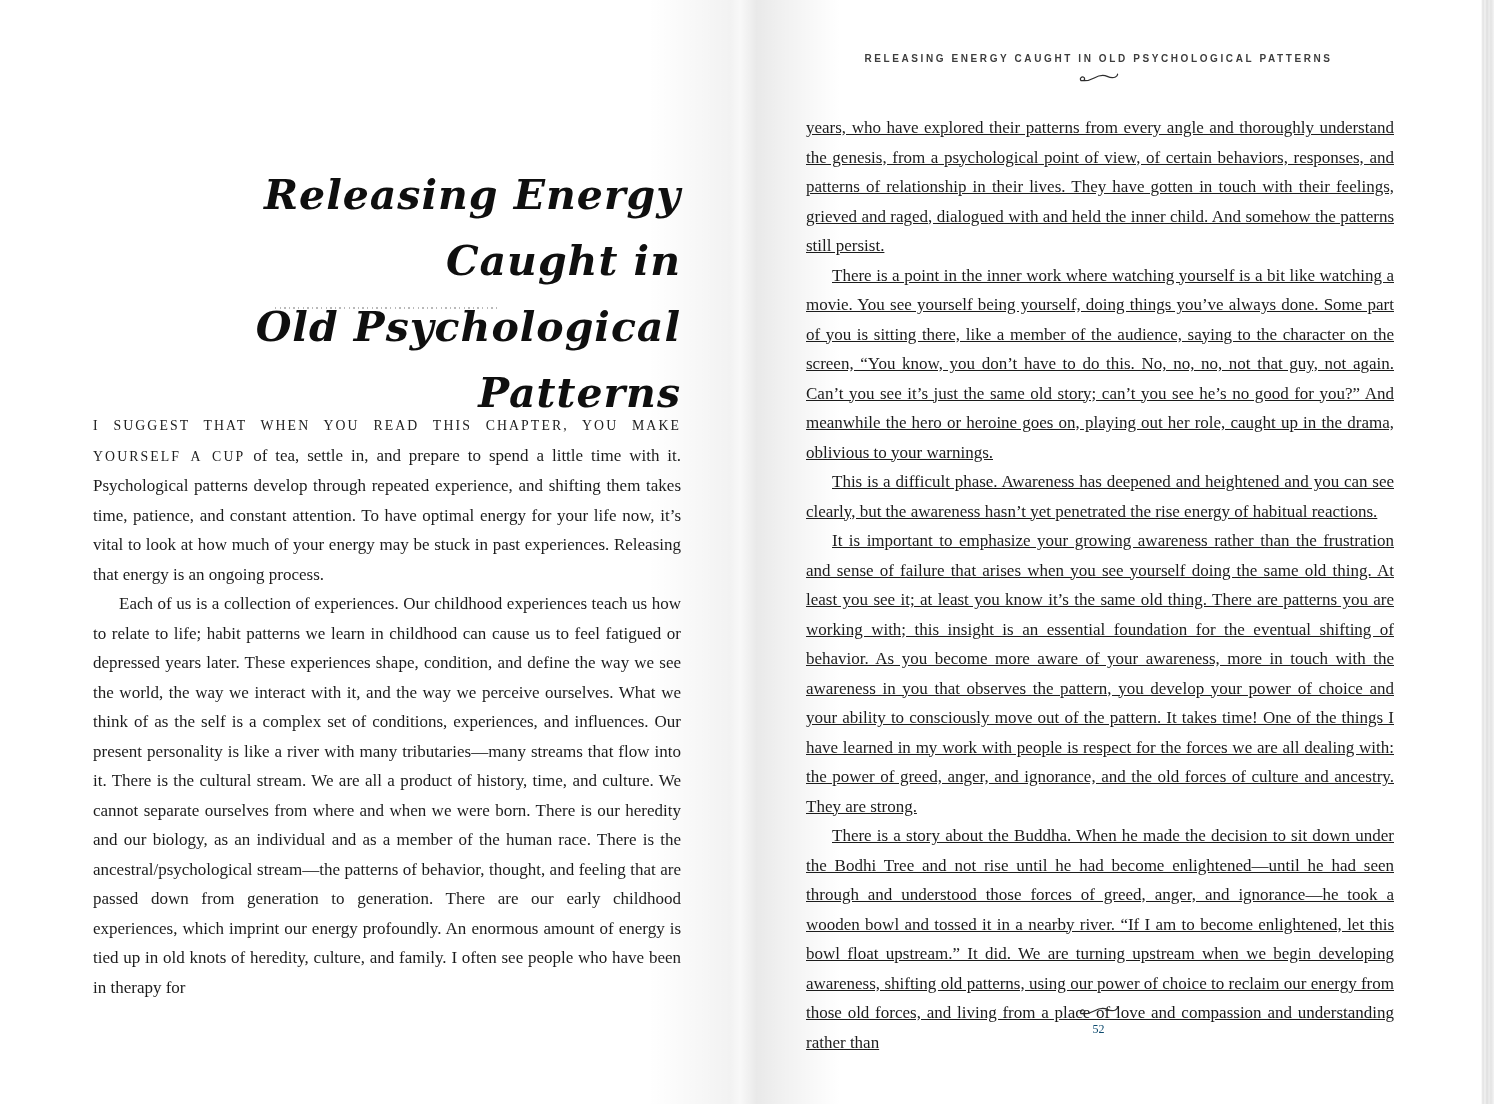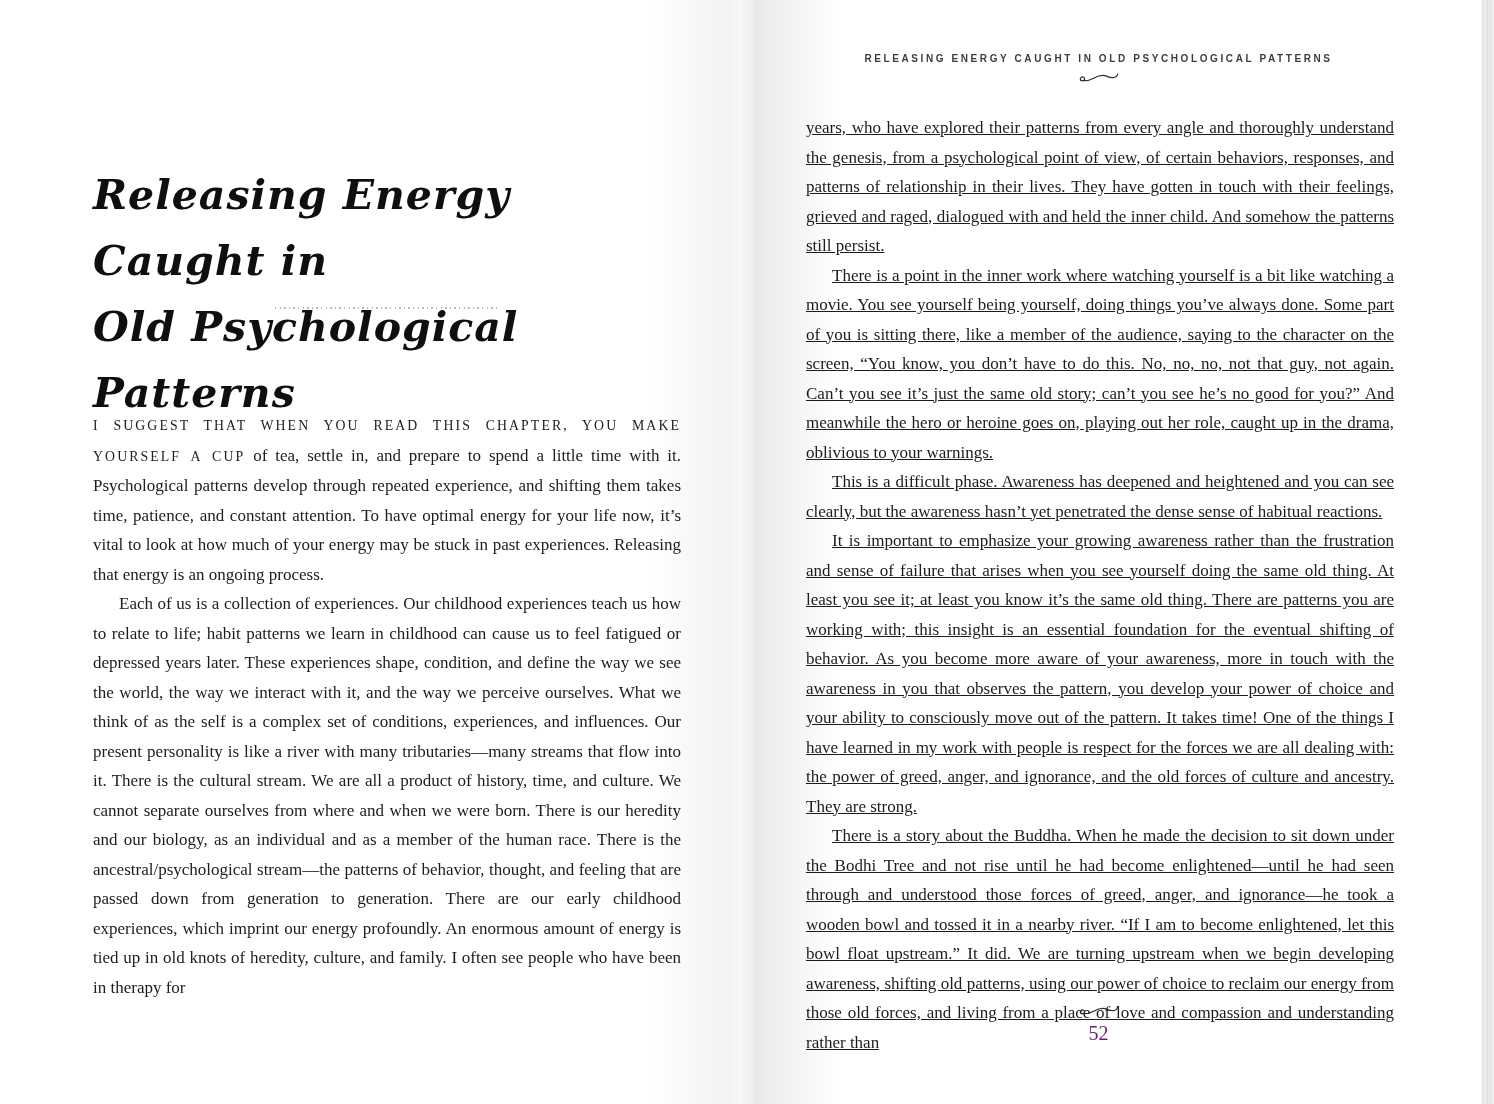--- a/index.html
+++ b/index.html
@@ -46,21 +46,21 @@
   }
 
   
   .left-page { position: absolute; left: 93px; top: 0; width: 588px; height: 1104px; }
 
   .chapter-title {
     position: absolute;
     top: 162px;
     left: 0;
     width: 100%;
-    text-align: left;
+    text-align: right;
     font-family: "DejaVu Serif", serif;
     font-style: italic;
     font-weight: bold;
     font-size: 41px;
     line-height: 66px;
     letter-spacing: 1px;
     color: #0f0f0f;
   }
 
   .title-rule {
@@ -116,22 +116,22 @@
   .header-ornament { top: 70px; }
   .footer-ornament { top: 1003px; }
   .ornament svg { display: inline-block; }
 
   .page-number {
     position: absolute;
     top: 1022px;
     left: 0;
     width: 100%;
     text-align: center;
-    font-size: 20px;
-    color: #701a75;
+    font-size: 12px;
+    color: #0c4a6e;
   }
 </style>
 </head>
 <body>
 
 <div class="spread">
 
   <div class="spine-shadow"></div>
   <div class="page-edge-stripes"></div>
 
@@ -156,21 +156,21 @@
 
     <div class="ornament header-ornament">
       <svg width="42" height="15" viewBox="0 0 42 15" aria-hidden="true">
         <path d="M4.6,10.6 C2.6,11.2 1.6,9.0 3.0,7.6 C4.4,6.2 6.4,7.0 6.6,8.8 C6.8,10.4 5.6,10.8 4.6,10.6 C8.6,11.2 12.4,10.0 16.2,8.0 C20.6,5.6 25.2,4.6 29.2,6.4 C32.2,7.8 34.8,8.4 37.4,7.0 C38.8,6.2 39.6,5.2 39.6,4.2" fill="none" stroke="#2d2d2d" stroke-width="1.25" stroke-linecap="round"></path>
       </svg>
     </div>
 
     <div class="body-text right-body">
       <p class="para no-indent">years, who have explored their patterns from every angle and thoroughly understand the genesis, from a psychological point of view, of certain behaviors, responses, and patterns of relationship in their lives. They have gotten in touch with their feelings, grieved and raged, dialogued with and held the inner child. And somehow the patterns still persist.</p>
       <p class="para">There is a point in the inner work where watching yourself is a bit like watching a movie. You see yourself being yourself, doing things you’ve always done. Some part of you is sitting there, like a member of the audience, saying to the character on the screen, “You know, you don’t have to do this. No, no, no, not that guy, not again. Can’t you see it’s just the same old story; can’t you see he’s no good for you?” And meanwhile the hero or heroine goes on, playing out her role, caught up in the drama, oblivious to your warnings.</p>
-      <p class="para">This is a difficult phase. Awareness has deepened and heightened and you can see clearly, but the awareness hasn’t yet penetrated the dense sense of habitual reactions.</p>
+      <p class="para">This is a difficult phase. Awareness has deepened and heightened and you can see clearly, but the awareness hasn’t yet penetrated the rise energy of habitual reactions.</p>
       <p class="para">It is important to emphasize your growing awareness rather than the frustration and sense of failure that arises when you see yourself doing the same old thing. At least you see it; at least you know it’s the same old thing. There are patterns you are working with; this insight is an essential foundation for the eventual shifting of behavior. As you become more aware of your awareness, more in touch with the awareness in you that observes the pattern, you develop your power of choice and your ability to consciously move out of the pattern. It takes time! One of the things I have learned in my work with people is respect for the forces we are all dealing with: the power of greed, anger, and ignorance, and the old forces of culture and ancestry. They are strong.</p>
       <p class="para">There is a story about the Buddha. When he made the decision to sit down under the Bodhi Tree and not rise until he had become enlightened—until he had seen through and understood those forces of greed, anger, and ignorance—he took a wooden bowl and tossed it in a nearby river. “If I am to become enlightened, let this bowl float upstream.” It did. We are turning upstream when we begin developing awareness, shifting old patterns, using our power of choice to reclaim our energy from those old forces, and living from a place of love and compassion and understanding rather than</p>
     </div>
 
     <div class="ornament footer-ornament">
       <svg width="42" height="15" viewBox="0 0 42 15" aria-hidden="true">
         <path d="M4.6,10.6 C2.6,11.2 1.6,9.0 3.0,7.6 C4.4,6.2 6.4,7.0 6.6,8.8 C6.8,10.4 5.6,10.8 4.6,10.6 C8.6,11.2 12.4,10.0 16.2,8.0 C20.6,5.6 25.2,4.6 29.2,6.4 C32.2,7.8 34.8,8.4 37.4,7.0 C38.8,6.2 39.6,5.2 39.6,4.2" fill="none" stroke="#2d2d2d" stroke-width="1.25" stroke-linecap="round"></path>
       </svg>
     </div>
 

